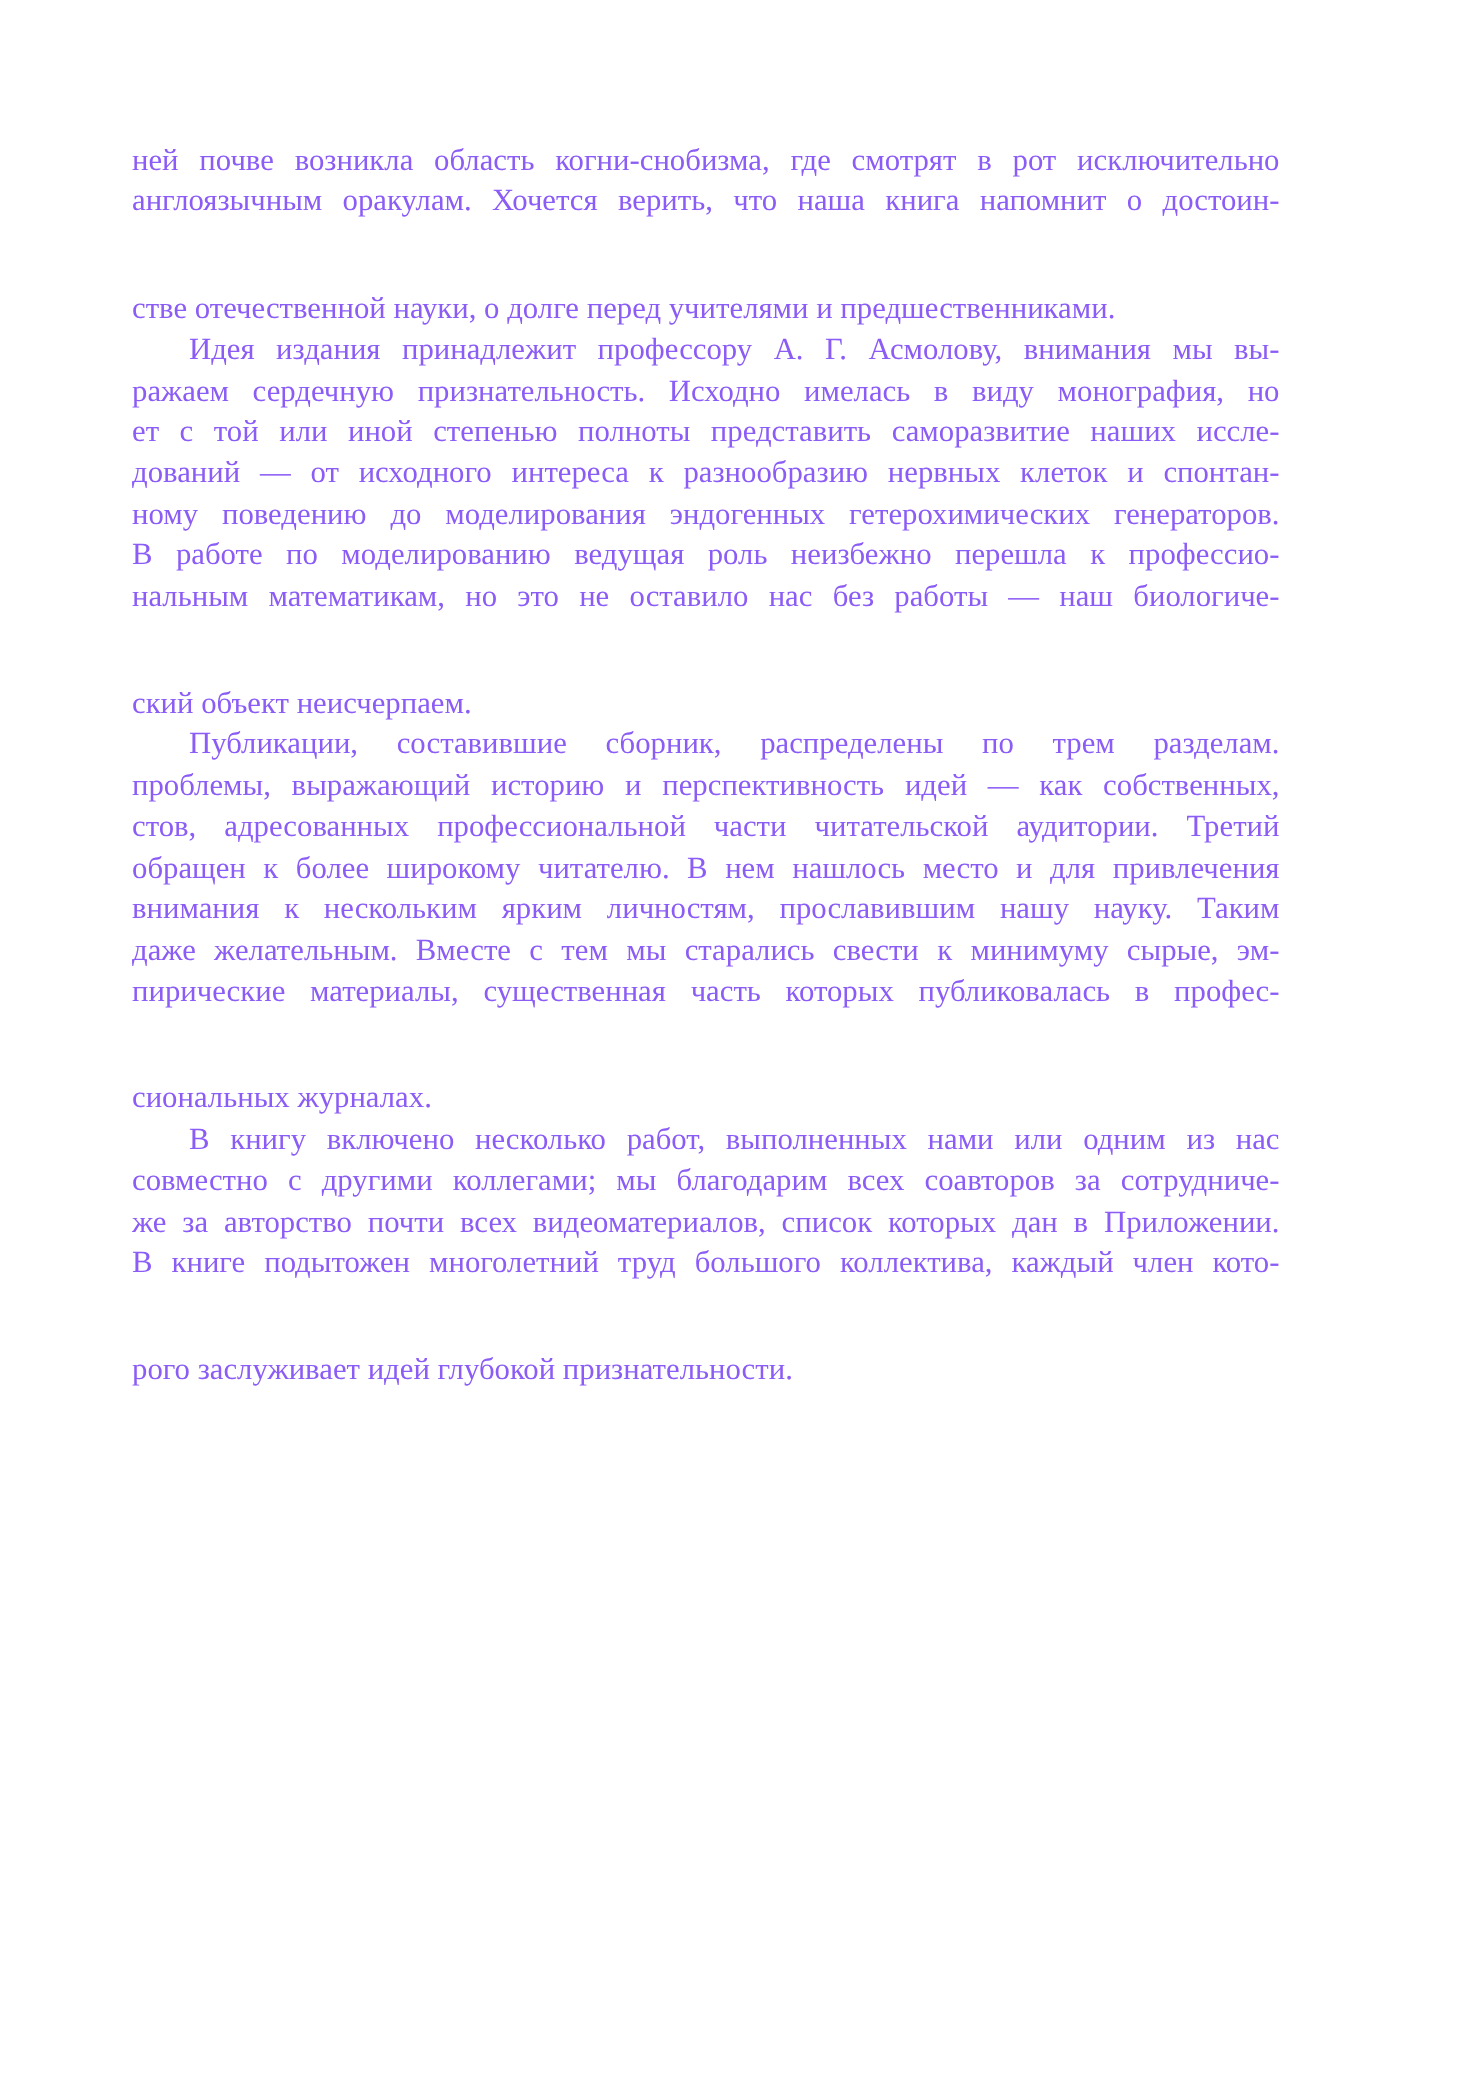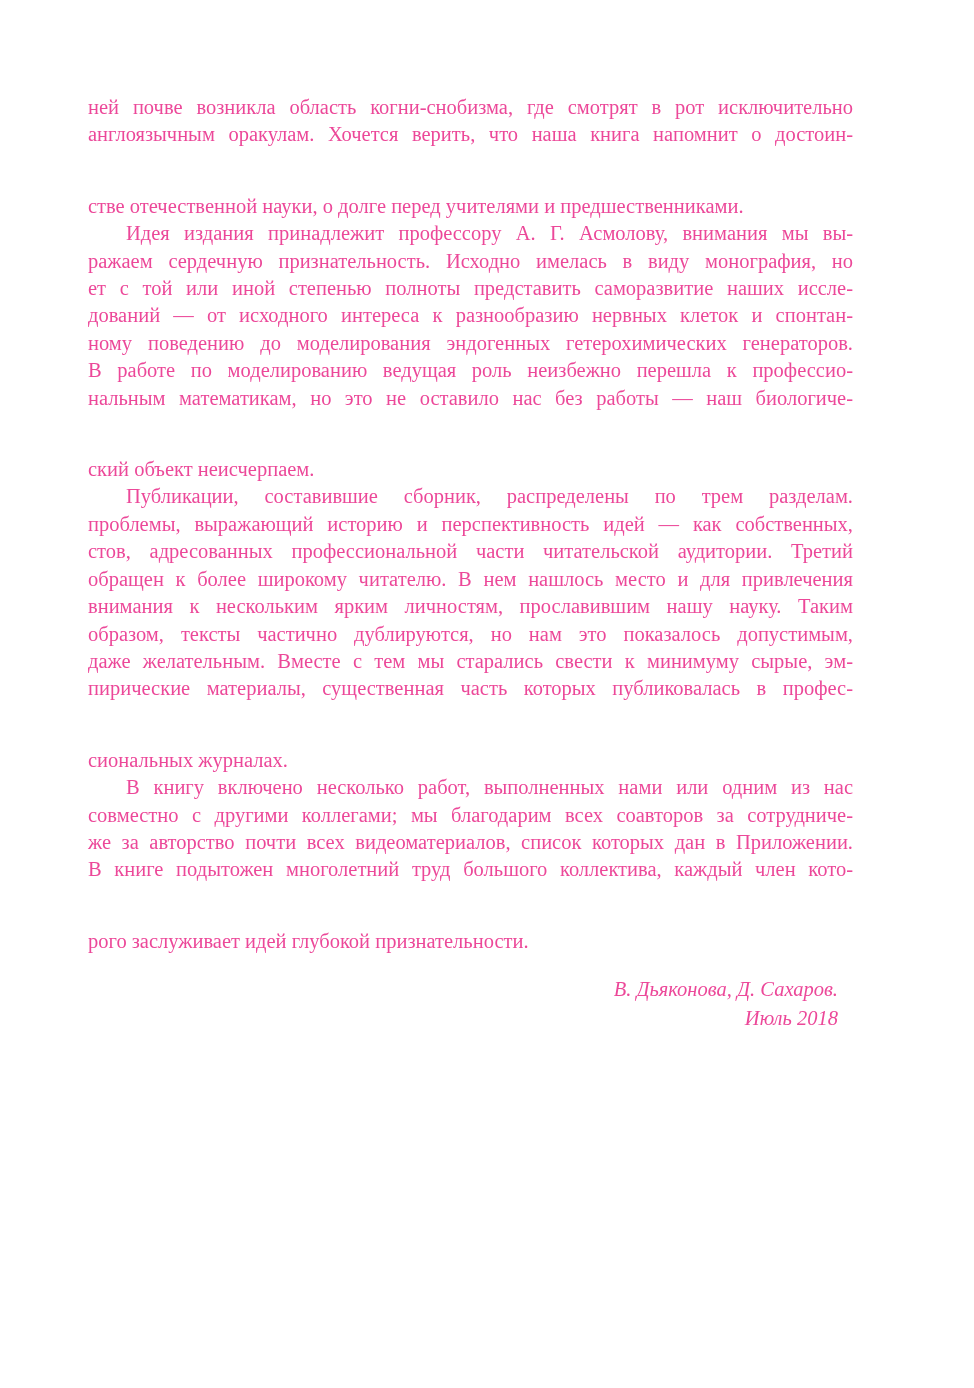--- a/index.html
+++ b/index.html
@@ -7,21 +7,21 @@
     padding: 0;
     background: #ffffff;
   }
   .page {
     position: relative;
     width: 974px;
     height: 1388px;
     background: #ffffff;
     overflow: hidden;
     font-family: "Liberation Serif", "DejaVu Serif", serif;
-    color: #ec4899;
+    color: #8b5cf6;
   }
   .text-block {
     position: absolute;
     left: 88px;
     top: 94px;
     width: 765px;
     font-size: 20.5px;
     line-height: 27.4px;
   }
   .text-line {
@@ -64,30 +64,25 @@
     <div class="text-line justify">ному поведению до моделирования эндогенных гетерохимических генераторов.</div>
     <div class="text-line justify">В работе по моделированию ведущая роль неизбежно перешла к профессио-</div>
     <div class="text-line justify">нальным математикам, но это не оставило нас без работы — наш биологиче-</div>
     <div class="text-line plain">ский объект неисчерпаем.</div>
 
     <div class="text-line justify indent">Публикации, составившие сборник, распределены по трем разделам.</div>
     <div class="text-line justify">проблемы, выражающий историю и перспективность идей — как собственных,</div>
     <div class="text-line justify">стов, адресованных профессиональной части читательской аудитории. Третий</div>
     <div class="text-line justify">обращен к более широкому читателю. В нем нашлось место и для привлечения</div>
     <div class="text-line justify">внимания к нескольким ярким личностям, прославившим нашу науку. Таким</div>
-    <div class="text-line justify">образом, тексты частично дублируются, но нам это показалось допустимым,</div>
     <div class="text-line justify">даже желательным. Вместе с тем мы старались свести к минимуму сырые, эм-</div>
     <div class="text-line justify">пирические материалы, существенная часть которых публиковалась в профес-</div>
     <div class="text-line plain">сиональных журналах.</div>
 
     <div class="text-line justify indent">В книгу включено несколько работ, выполненных нами или одним из нас</div>
     <div class="text-line justify">совместно с другими коллегами; мы благодарим всех соавторов за сотрудниче-</div>
     <div class="text-line justify">же за авторство почти всех видеоматериалов, список которых дан в Приложении.</div>
     <div class="text-line justify">В книге подытожен многолетний труд большого коллектива, каждый член кото-</div>
     <div class="text-line plain">рого заслуживает идей глубокой признательности.</div>
 
-    <div class="signature-block">
-      <div class="signature-authors">В. Дьяконова, Д. Сахаров.</div>
-      <div class="signature-date">Июль 2018</div>
-    </div>
 
   </div>
 </div>
 
 </body></html>

